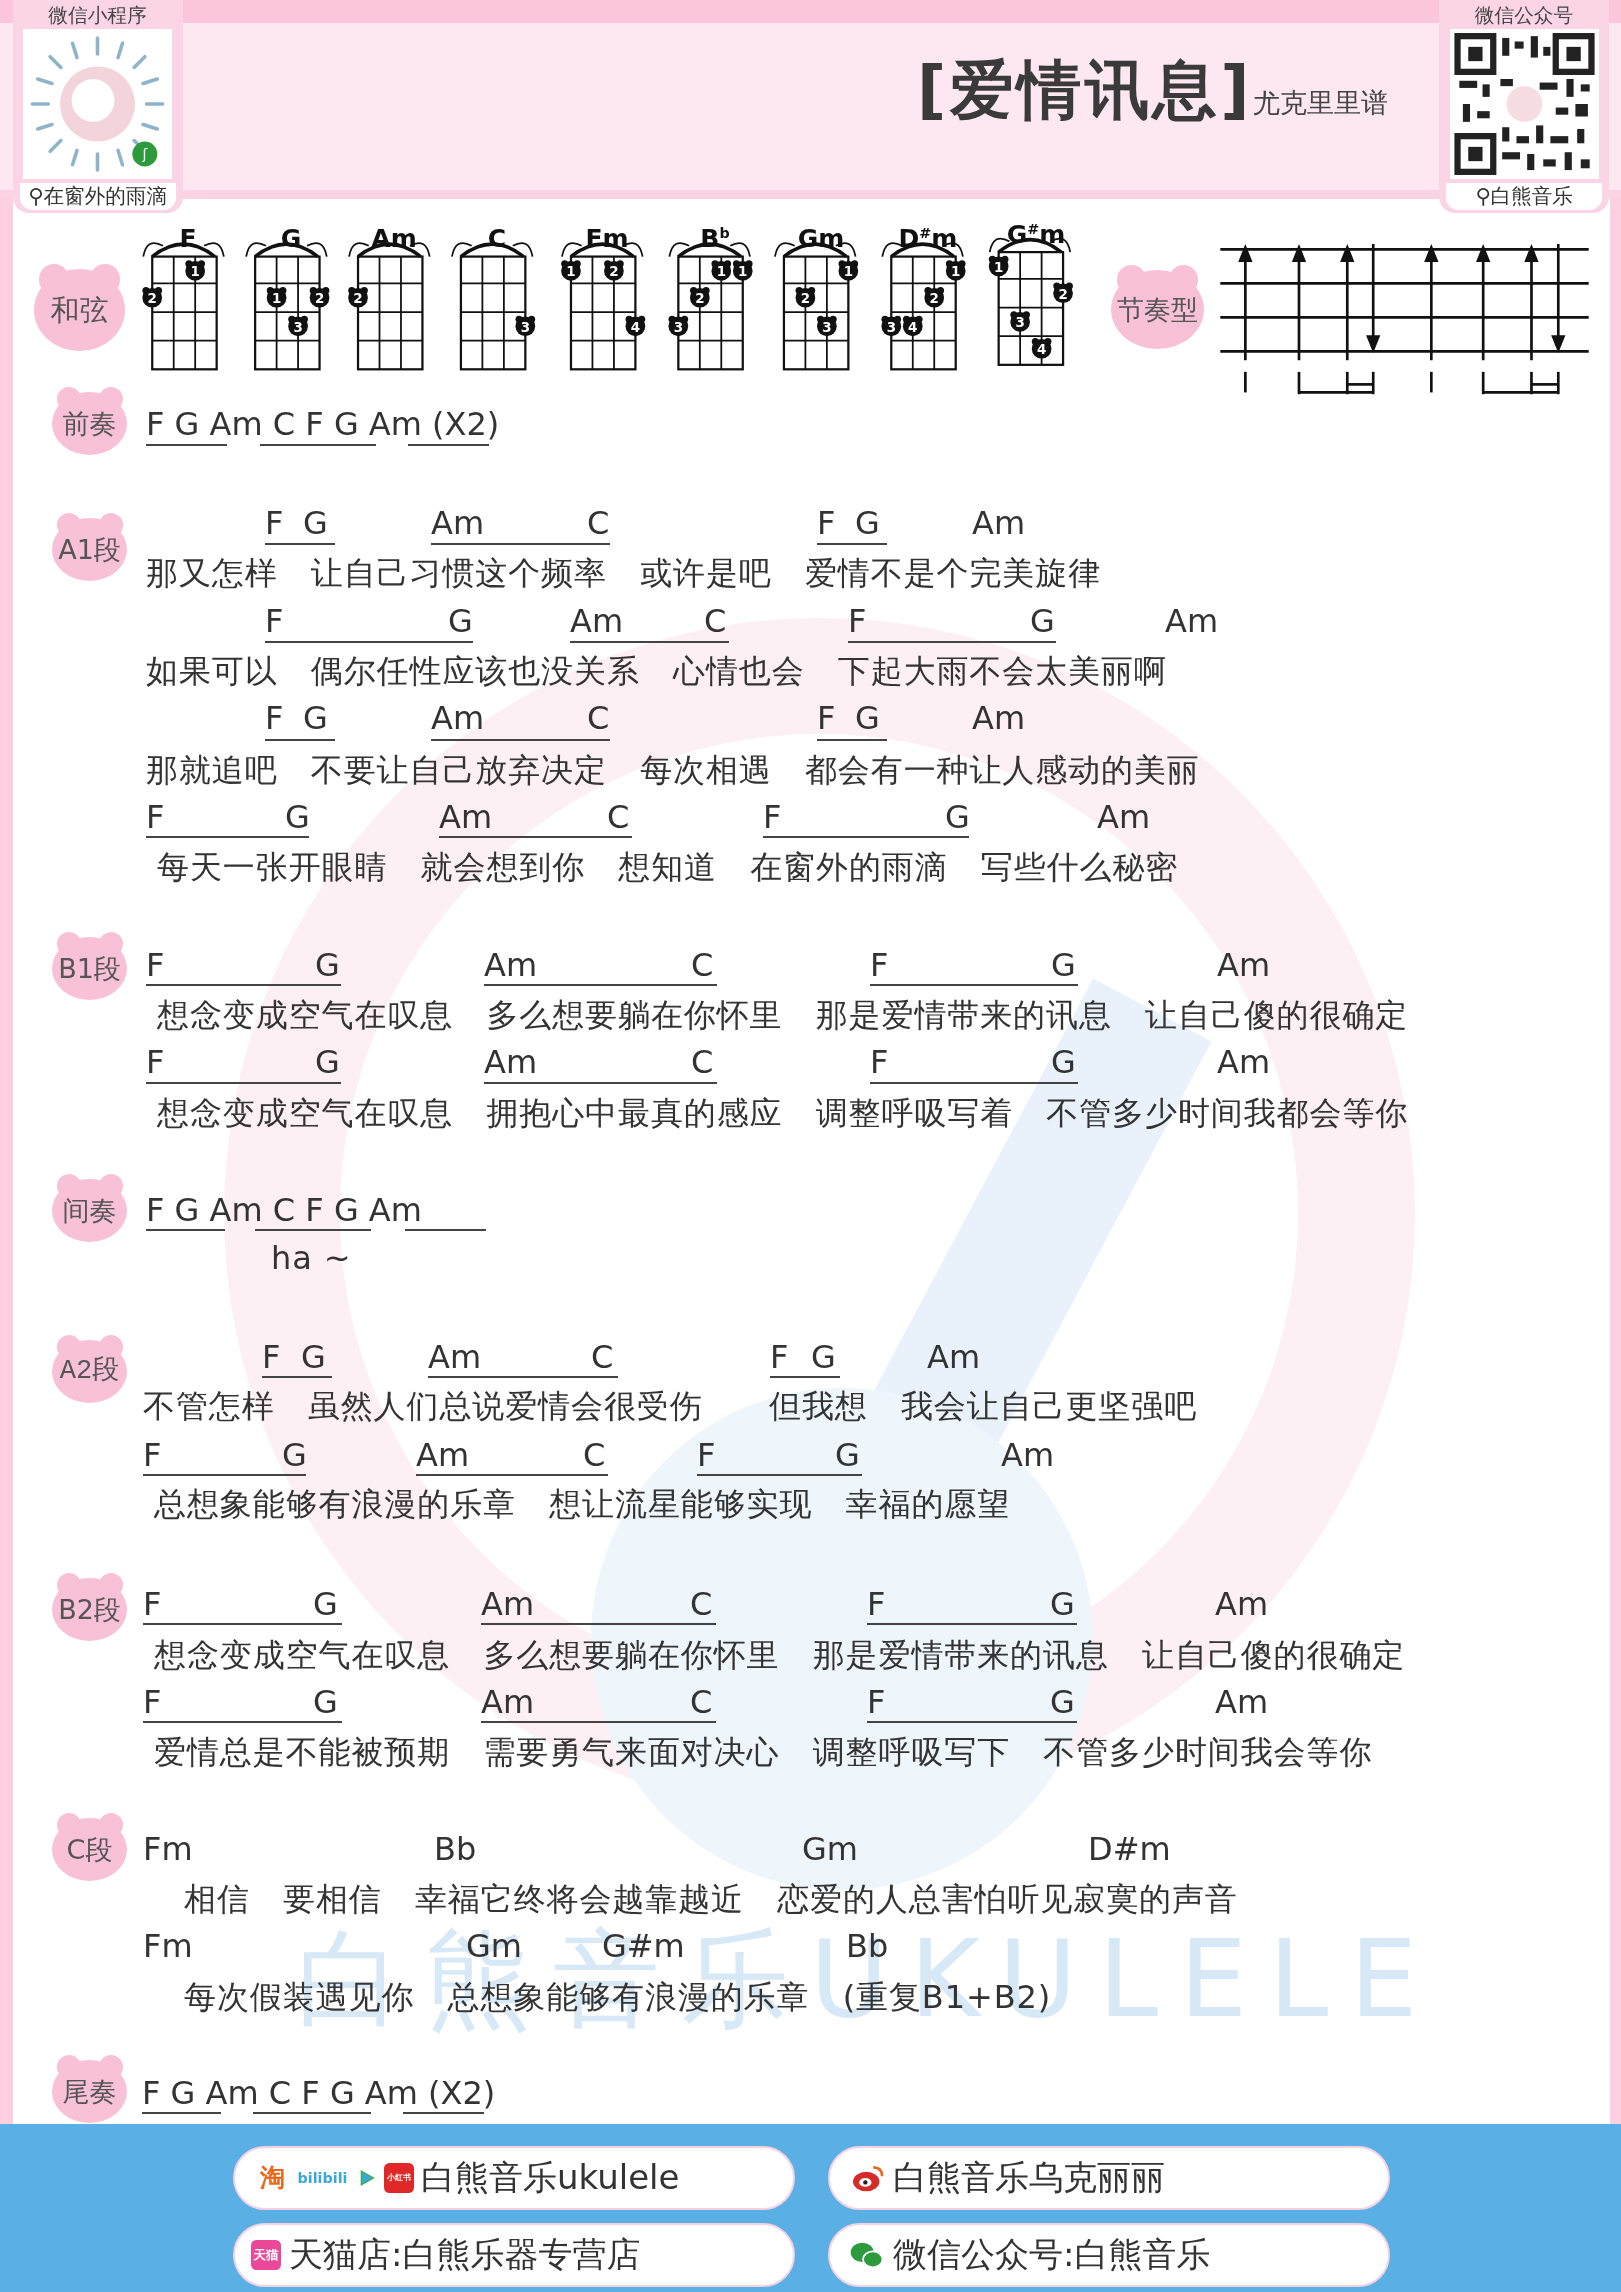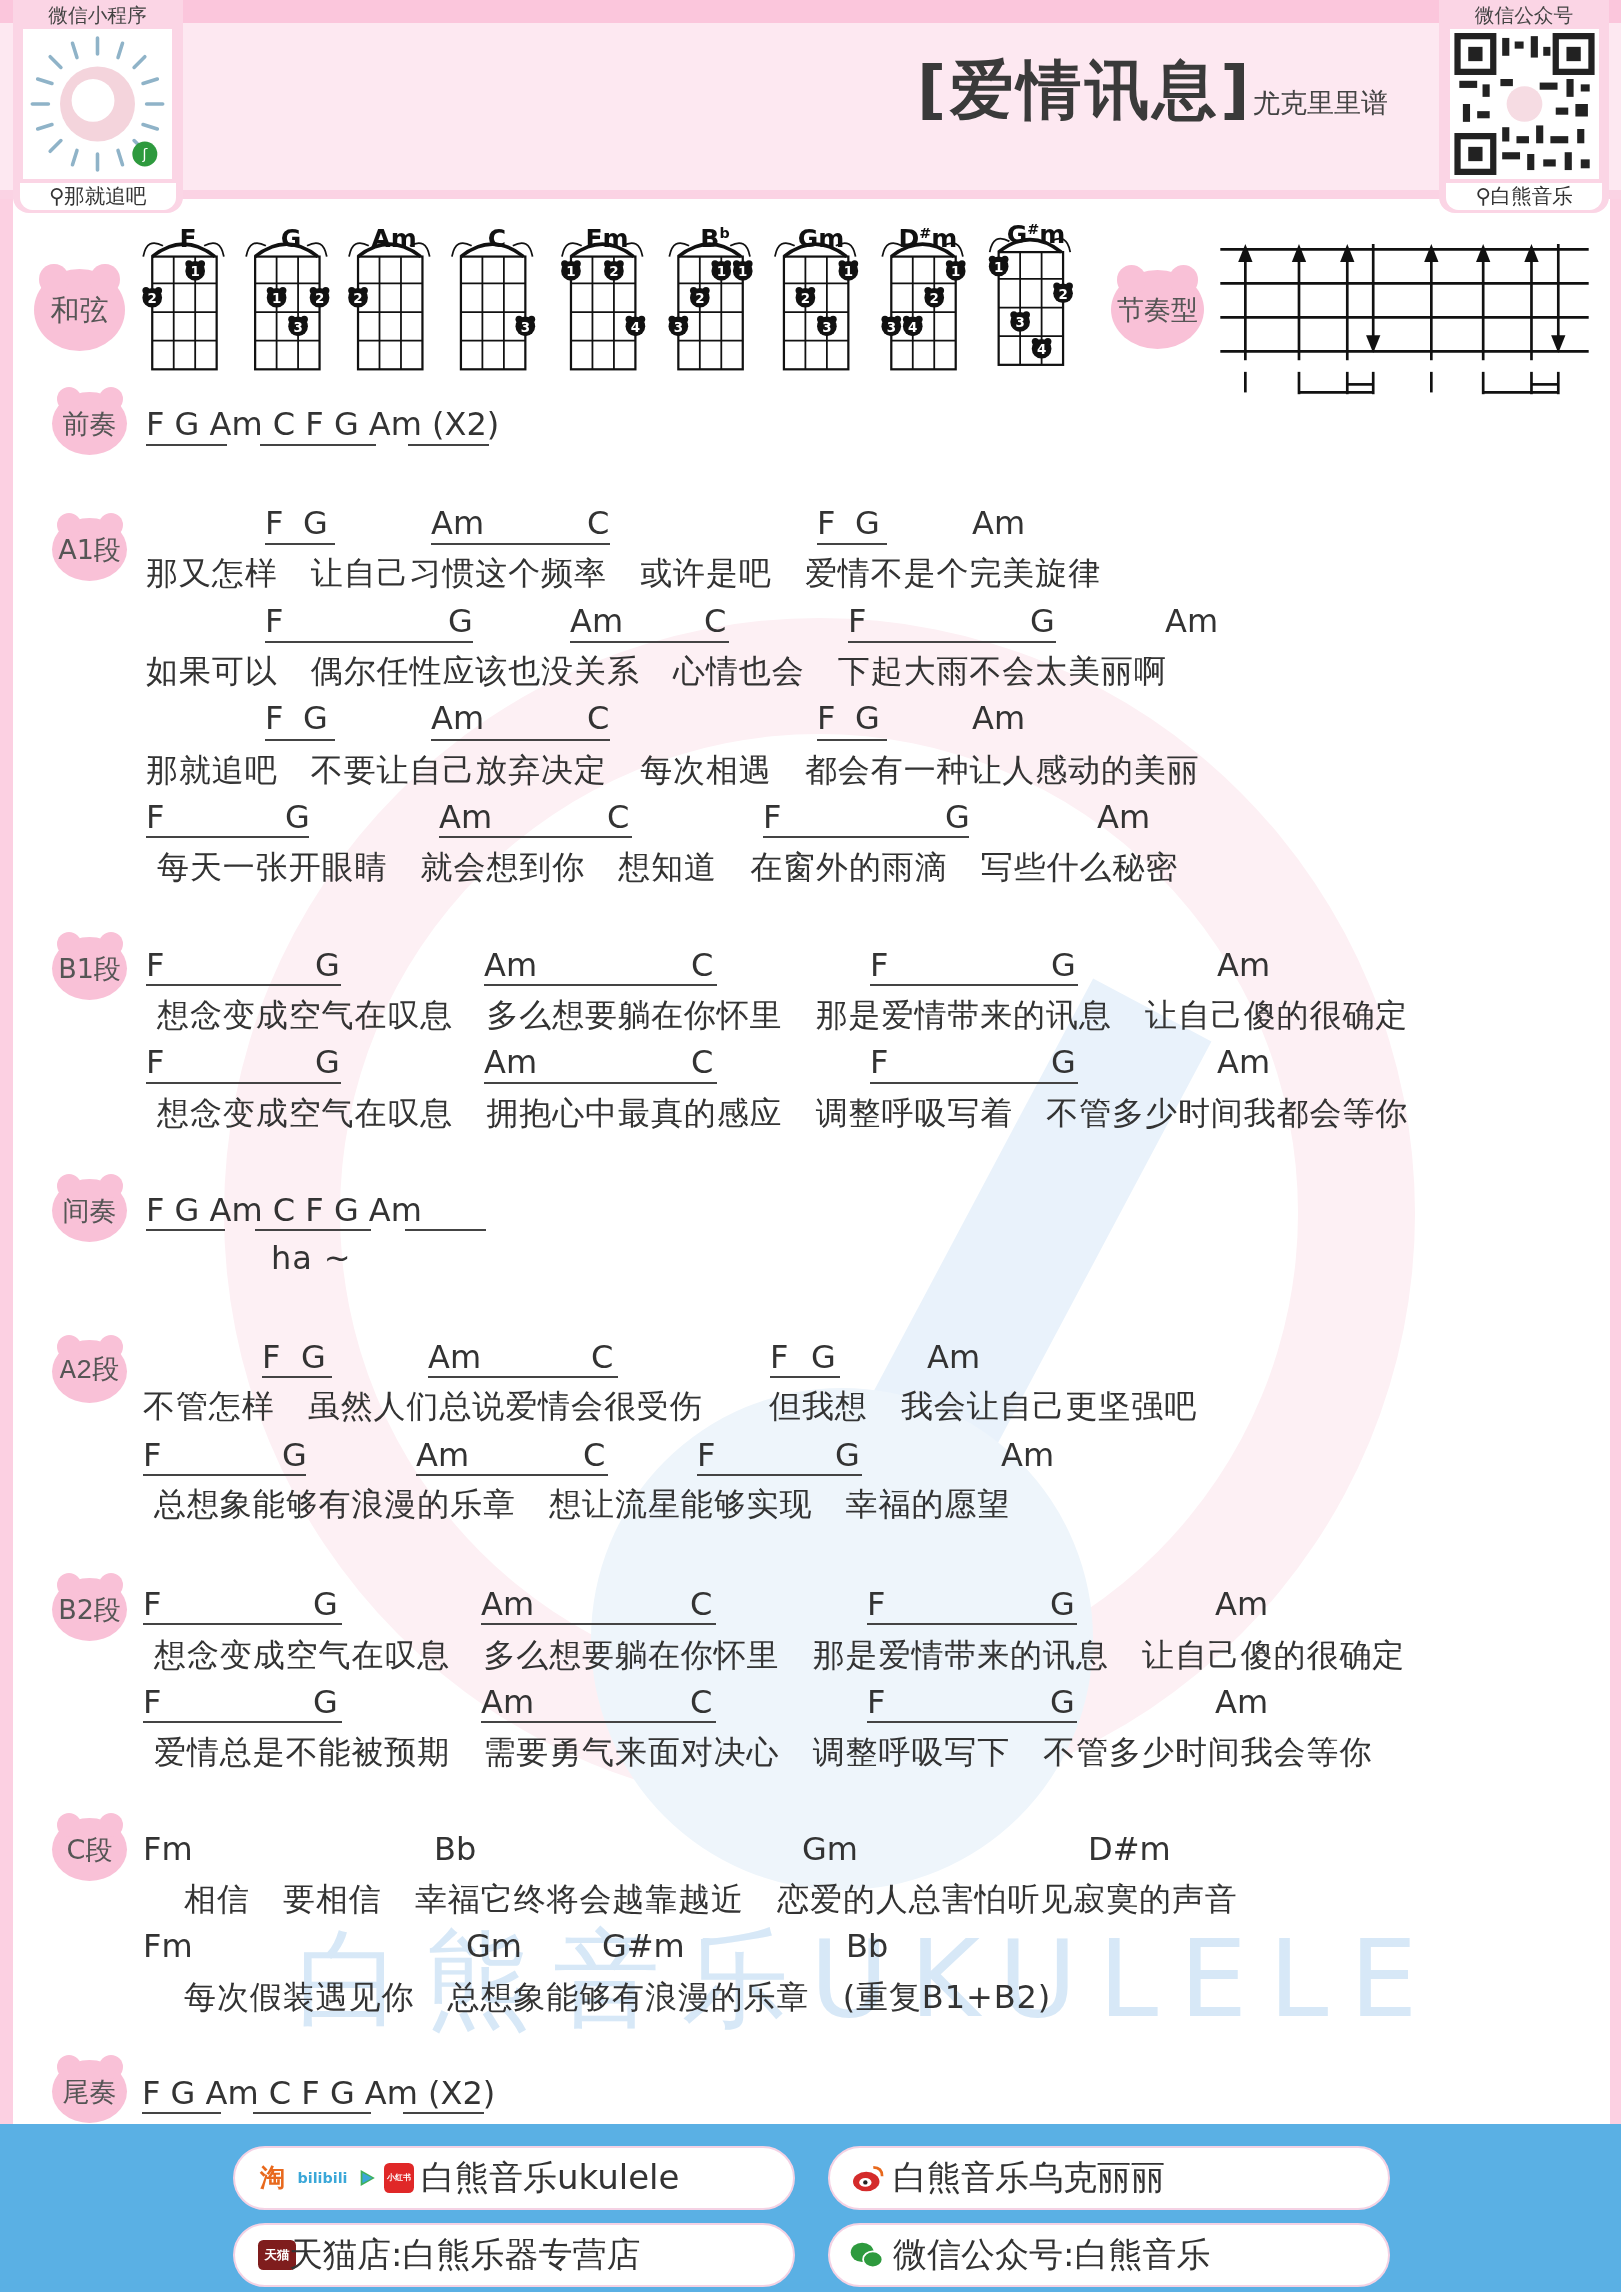--- a/index.html
+++ b/index.html
@@ -81,21 +81,21 @@
           <line x1="16" y1="112" x2="32" y2="107"></line>
         <line x1="150" y1="56" x2="134" y2="61"></line>
           <line x1="150" y1="112" x2="134" y2="107"></line>
       </g>
       <circle cx="83" cy="84" r="42" fill="#f4d4dc"></circle>
       <circle cx="78" cy="80" r="24" fill="#fff"></circle>
       <circle cx="136" cy="140" r="14" fill="#2e9a3e"></circle>
       <text x="136" y="146" font-size="16" fill="#fff" text-anchor="middle">ʃ</text>
     </svg>
   </div>
-  <div class="qr-caption"><span>⚲</span><span>那就追吧</span></div>
+  <div class="qr-caption"><span>⚲</span><span>在窗外的雨滴</span></div>
 </div>
 
 <div class="qr-box" style="left:1439px;">
   <div class="qr-title">微信公众号</div>
   <div class="qr-img">
     <svg width="149" height="150" viewBox="0 0 166 168">
       <rect x="8" y="8" width="40" height="40" fill="none" stroke="#222" stroke-width="7"></rect>
       <rect x="20" y="20" width="16" height="16" fill="#222"></rect>
       <rect x="118" y="8" width="40" height="40" fill="none" stroke="#222" stroke-width="7"></rect>
       <rect x="130" y="20" width="16" height="16" fill="#222"></rect>
@@ -532,21 +532,21 @@
   <div class="pill" style="left:828px;top:21.5px;">
     <span class="ico" style="left:19.7px;width:36px;background:#fff;"><svg width="36" height="30" viewBox="0 0 40 34">
           <ellipse cx="18" cy="21" rx="15" ry="11" fill="#d42b2b"></ellipse>
           <ellipse cx="17" cy="22" rx="7" ry="5" fill="#fff"></ellipse>
           <circle cx="17" cy="22" r="2.5" fill="#222"></circle>
           <path d="M26,5 Q36,5 36,15" stroke="#e8691d" stroke-width="3" fill="none"></path>
         </svg></span>
     <span class="pill-text" style="left:63px;">白熊音乐乌克丽丽</span>
   </div>
   <div class="pill" style="left:233px;top:99px;">
-    <span class="ico" style="left:23px;width:38px;background:#7f1d1d;font-size:12.5px;">天猫</span>
+    <span class="ico" style="left:16px;width:30px;background:#ec4899;font-size:12.5px;">天猫</span>
     <span class="pill-text" style="left:54px;">天猫店:白熊乐器专营店</span>
   </div>
   <div class="pill" style="left:828px;top:99px;">
     <span class="ico" style="left:18px;width:39px;background:#fff;"><svg width="39" height="30" viewBox="0 0 44 34">
           <ellipse cx="16" cy="14" rx="13" ry="11" fill="#2e9a3e"></ellipse>
           <ellipse cx="28" cy="22" rx="11" ry="9" fill="#2e9a3e" stroke="#fff" stroke-width="2"></ellipse>
         </svg></span>
     <span class="pill-text" style="left:63px;">微信公众号:白熊音乐</span>
   </div>
 </div>

